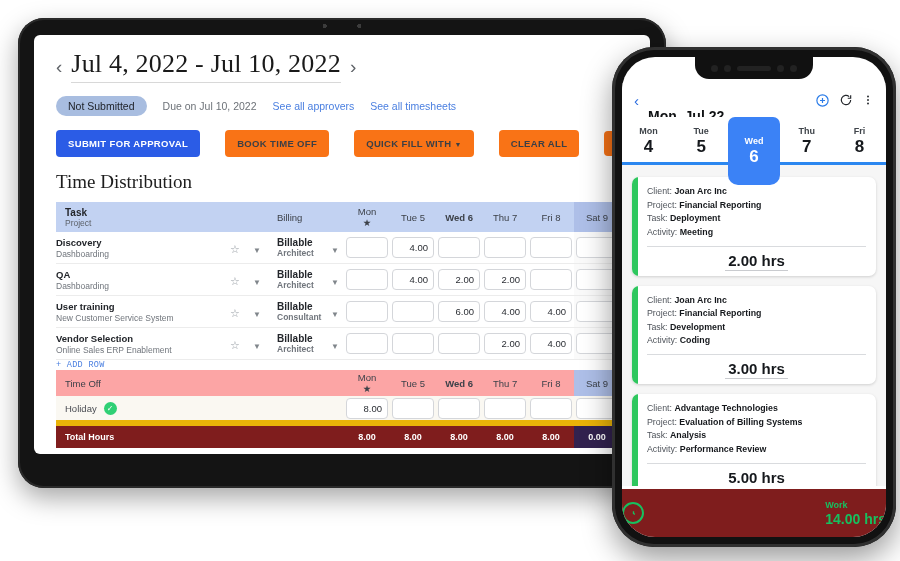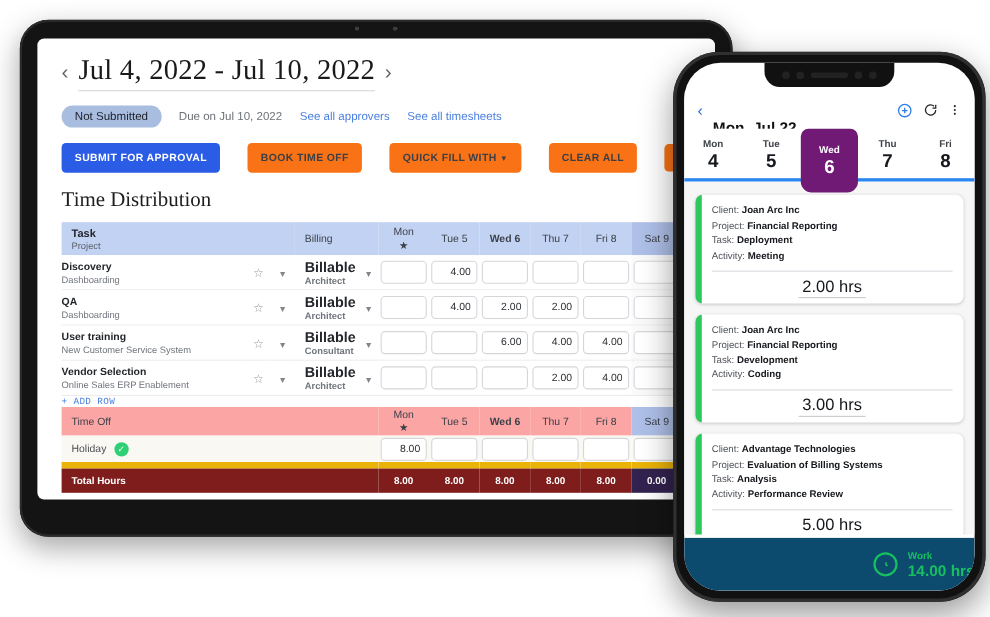--- a/index.html
+++ b/index.html
@@ -78,21 +78,21 @@
   .ctr{ text-align:center; }
   .bold{ font-weight:bold; color:#1e2127; }
 
   .row td{ border-bottom:1px solid #ececec; height:32px; vertical-align:middle; background:#fff; }
   .row td.we{ background:#fafafa; }
   .task-cell{ padding-left:9px; }
   .task-name{ font-size:9.5px; font-weight:bold; color:#22252a; }
   .task-proj{ font-size:8.5px; color:#70757c; margin-top:1px; }
   .star{ color:#9aa0a6; font-size:11px; cursor:pointer; }
   .caret{ color:#80868b; font-size:8px; cursor:pointer; }
-  .bill{ font-size:13px; font-weight:bold; color:#23262b; padding-left:9px; }
+  .bill{ font-size:10px; font-weight:bold; color:#23262b; padding-left:9px; }
   .bill-sub{ font-size:8.5px; color:#70757c; }
   .cell-in{
     width:42px; height:21px; border:1px solid #d4d6da; border-radius:4px;
     background:#fff; font-size:9.5px; text-align:right; color:#2a2d33;
     padding-right:5px; margin:0 auto; display:block; font-family:"Liberation Sans",sans-serif;
   }
   .addrow{ font-size:8.5px; color:#4a7fe0; padding:7px 0 7px 9px; cursor:pointer; letter-spacing:.3px;font-family:Liberation Mono, monospace;}
   .to-head td{ background:#fca5a5; height:26px; font-size:9.5px; color:#3c4149; padding:0 9px; }
   .to-head td.we{ background:#aebfe8; }
   .to-row td{ background:#faf8f2; height:30px; border-bottom:6px solid #eab308; }
@@ -126,41 +126,41 @@
   }
   .p-back{ color:#2b6ce0; font-size:15px; cursor:pointer; }
   .p-title{ font-size:14px; font-weight:bold; color:#101214; flex:1;margin-top:32px; }
   .p-ico{ cursor:pointer; display:flex; align-items:center; }
 
   .days{ display:flex; height:48px; background:#fff; position:relative; }
   .day{ flex:1; display:flex; flex-direction:column; align-items:center; justify-content:center;
         gap:1px; cursor:pointer; position:relative; }
   .day .dn{ font-size:9px; color:#3f444a; font-weight:bold; }
   .day .dd{ font-size:17px; color:#15181c; font-weight:bold; }
-  .day.sel{ background:#701a75; border-radius:7px 7px 10px 10px; height:58px; z-index:3; }
+  .day.sel{ background:#3b82f6; border-radius:7px 7px 10px 10px; height:68px; z-index:3; }
   .day.sel .dn, .day.sel .dd{ color:#fff; }
   .days-rule{ position:absolute; left:0; right:0; bottom:0; height:3px; background:#2b87f0; }
 
   .cards{ padding:12px 10px 0 10px; background:#f6f6f6; height:321px; overflow:hidden; }
   .card{
     background:#fff; border-radius:7px; margin-bottom:10px;
     box-shadow:0 1px 3px rgba(0,0,0,.16); display:flex; overflow:hidden;
   }
   .card-bar{ width:6px; background:#2ec75e; flex:0 0 6px; }
   .card-body{ padding:8px 10px 7px 9px; flex:1; }
   .kv{ font-size:8.8px; color:#4f545b; line-height:1.55; }
   .kv b{ color:#15181c; }
   .hrs{
     margin-top:6px; border-top:1px solid #d9dbde; padding-top:5px;
-    text-align:center; font-size:15px; font-weight:normal; color:#15181c;
+    text-align:center; font-size:15px; font-weight:bold; color:#15181c;
   }
   .hrs span{ border-bottom:1px solid #c9cbcf; padding:0 3px 1px 3px; }
   .p-foot{
-    position:absolute; left:0; right:0; bottom:0; height:48px; background:#0c4a6e;
-    display:flex; align-items:center; justify-content:flex-end; gap:9px;
+    position:absolute; left:0; right:0; bottom:0; height:48px; background:#7f1d1d;
+    display:flex; align-items:center; justify-content:space-between; gap:9px;
   }
   .foot-ic{ width:22px; height:22px; border-radius:50%; border:2.5px solid #17c05f;
             display:flex; align-items:center; justify-content:center; }
   .foot-l1{ font-size:9px; color:#17c05f; font-weight:bold; }
   .foot-l2{ font-size:14px; color:#17c05f; font-weight:bold; margin-top:1px; }
 </style>
 </head>
 <body>
 
 <div class="stage">

